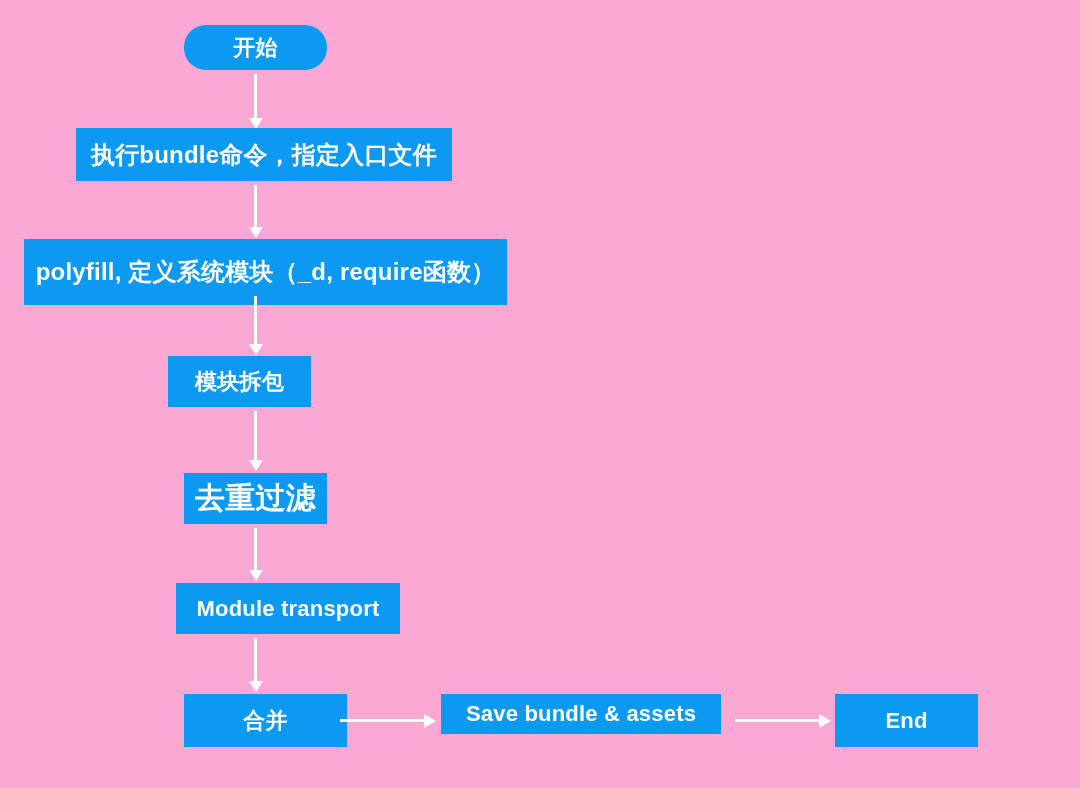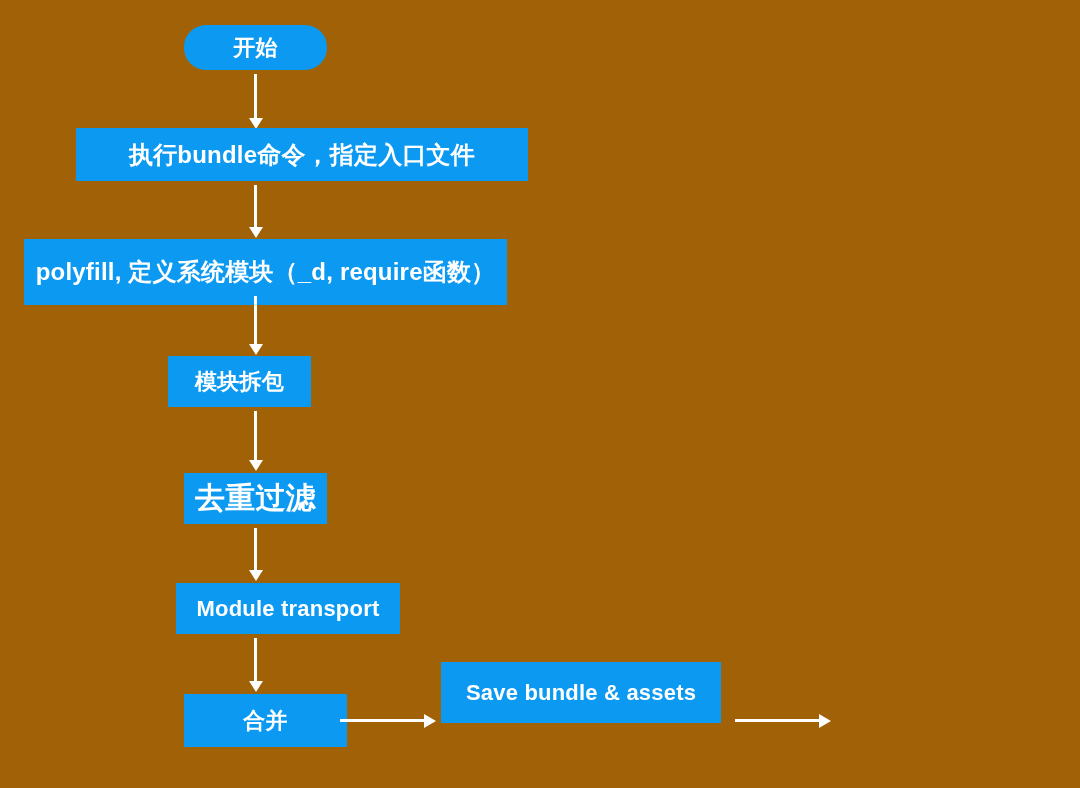--- a/index.html
+++ b/index.html
@@ -10,48 +10,48 @@
   body {
     width: 1080px;
     height: 788px;
     overflow: hidden;
     font-family: "Liberation Sans", "DejaVu Sans", sans-serif;
   }
   #canvas {
     position: relative;
     width: 1080px;
     height: 788px;
-    background: #a16207;
+    background: #f9a8d4;
   }
   .node {
     position: absolute;
     background: #0b99f2;
     color: #ffffff;
     display: flex;
     align-items: center;
     justify-content: center;
     font-weight: bold;
     letter-spacing: 0.2px;
     box-sizing: border-box;
     white-space: nowrap;
   }
   .node.rounded {
     border-radius: 22px;
   }
   .node.sharp {
     border-radius: 0;
   }
   .n-start      { left: 184px; top: 25px;  width: 143px; height: 45px; font-size: 22px; }
-  .n-bundle-cmd { left: 76px;  top: 128px; width: 452px; height: 53px; font-size: 24px; }
+  .n-bundle-cmd { left: 76px;  top: 128px; width: 376px; height: 53px; font-size: 24px; }
   .n-polyfill   { left: 24px;  top: 239px; width: 483px; height: 66px; font-size: 24px; }
   .n-split      { left: 168px; top: 356px; width: 143px; height: 51px; font-size: 22px; }
   .n-dedupe     { left: 184px; top: 473px; width: 143px; height: 51px; font-size: 30px; }
   .n-transport  { left: 152px; top: 583px; width: 224px; height: 51px; font-size: 22px; margin-left: 24px; }
   .n-merge      { left: 184px; top: 694px; width: 163px; height: 53px; font-size: 22px; }
-  .n-save       { left: 441px; top: 662px; width: 280px; height: 61px; font-size: 22px; }
+  .n-save       { left: 441px; top: 694px; width: 280px; height: 40px; font-size: 22px; }
   .n-end        { left: 835px; top: 694px; width: 143px; height: 53px; font-size: 22px; }
 
   .arrow-v {
     position: absolute;
     width: 3px;
     background: #ffffff;
   }
   .arrow-v::after {
     content: "";
     position: absolute;
@@ -137,14 +137,17 @@
   </div>
 
   <div class="arrow-h ah1"></div>
 
   <div class="node sharp n-save">
     <span>Save bundle &amp; assets</span>
   </div>
 
   <div class="arrow-h ah2"></div>
 
+  <div class="node sharp n-end">
+    <span>End</span>
+  </div>
 
 </div>
 
 </body></html>

